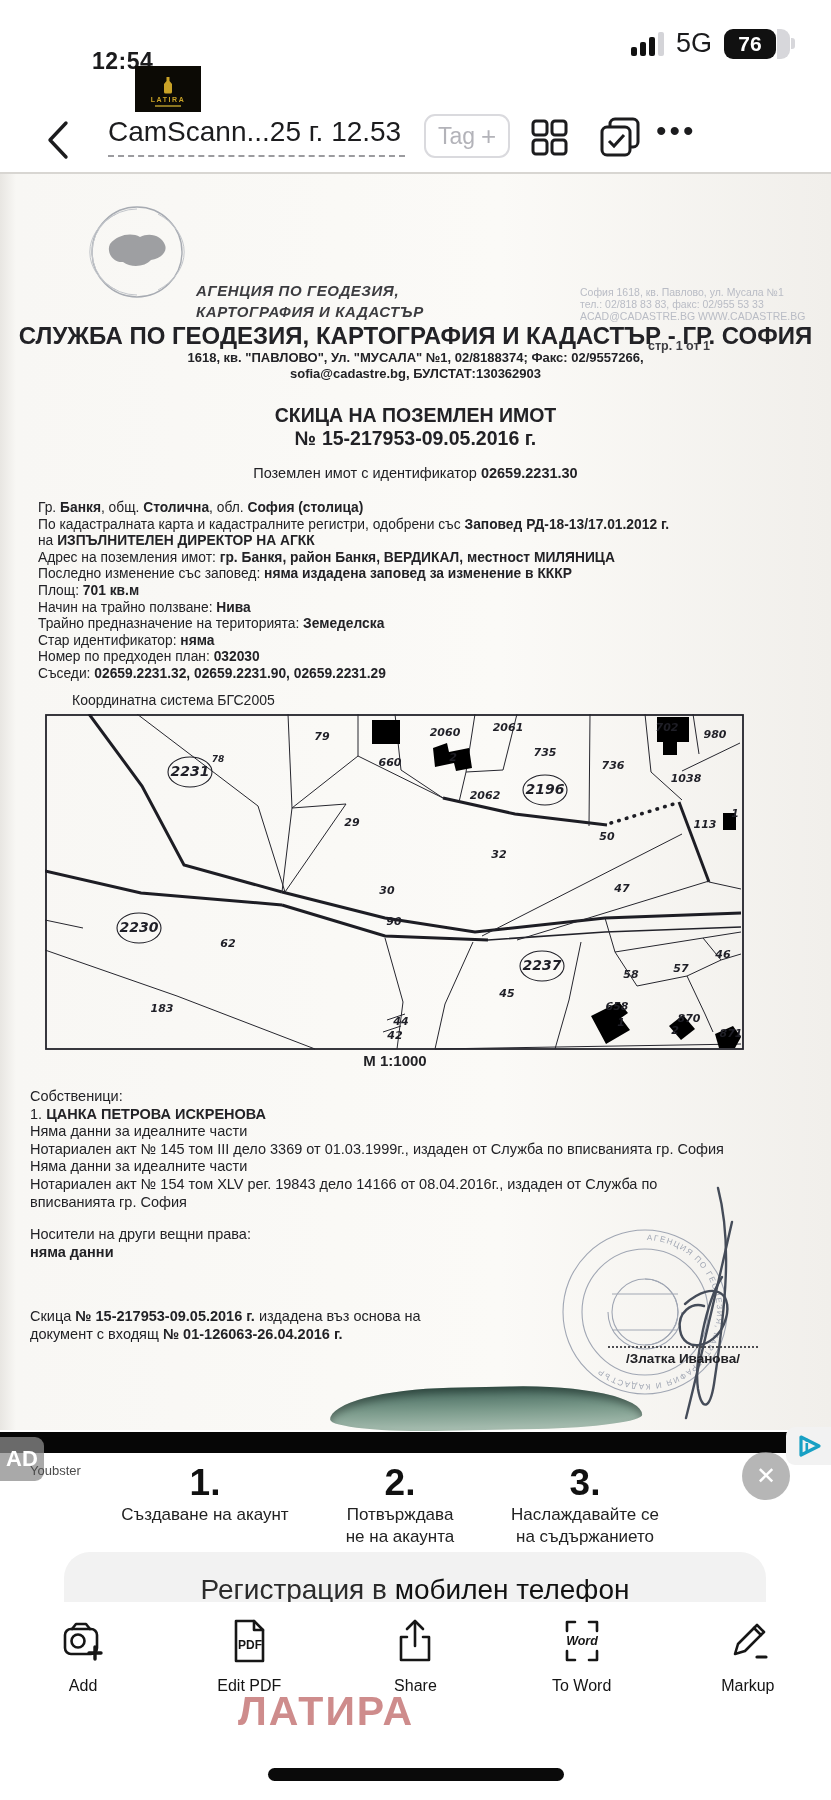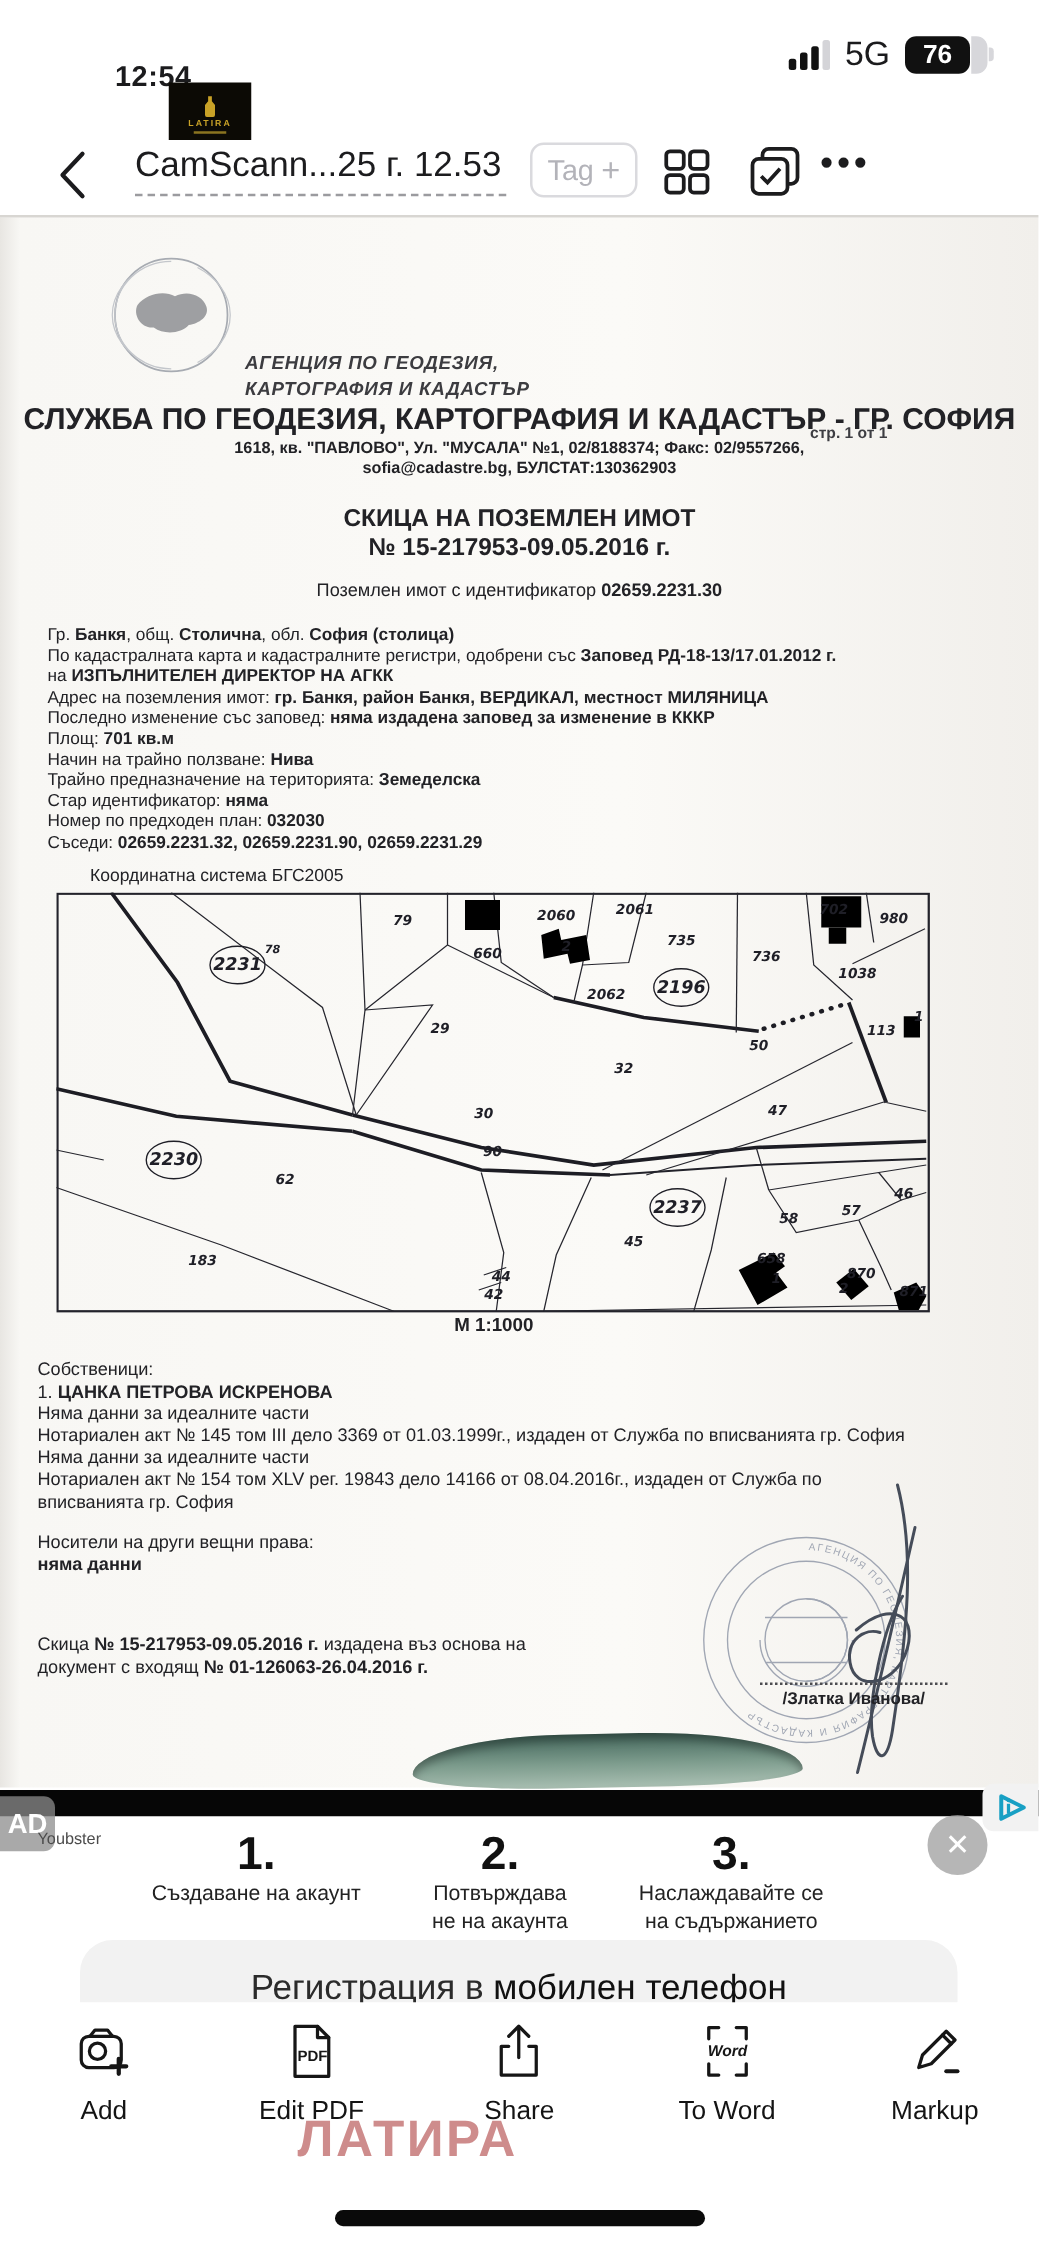--- a/index.html
+++ b/index.html
@@ -94,21 +94,21 @@
   .step .sl{font-size:17px;color:#222;line-height:22px;}
   .banner{position:absolute;left:64px;top:1552px;width:702px;height:50px;background:#f2f2f2;
           border-radius:26px 26px 0 0;overflow:hidden;text-align:center;}
   .banner-text{margin-top:22px;font-size:28px;color:#2b2b2b;}
   .banner-text .bold{font-weight:400;color:#111;}
   
   .toolbar{position:absolute;left:0;top:1602px;width:831px;height:198px;background:#fff;
            display:flex;justify-content:space-around;align-items:flex-start;padding-top:14px;box-sizing:border-box;}
   .tool{display:flex;flex-direction:column;align-items:center;gap:11px;width:150px;}
   .tool svg{display:block;}
-  .tool .tl{font-size:21px;color:#141414;}
+  .tool .tl{font-size:16px;color:#141414;}
   .tool-ic{stroke:#161616;stroke-width:2.6;fill:none;stroke-linecap:round;stroke-linejoin:round;}
   .watermark{position:absolute;left:238px;top:1688px;font-size:41px;font-weight:700;
              color:rgba(201,127,127,.9);letter-spacing:2px;}
   .homebar{position:absolute;left:268px;top:1768px;width:296px;height:13px;border-radius:7px;background:#0a0a0a;}
 </style>
 </head>
 <body>
 
 <div id="phone">
 
@@ -165,20 +165,25 @@
 
   <div class="doc">
     <svg class="abs agency-logo" width="98" height="96" viewBox="0 0 98 96">
       <circle cx="49" cy="48" r="45" fill="none" stroke="#a7abb2" stroke-width="1.4"></circle>
       <path d="M49,5 a45,43 0 0 0 0,86 M28,10 a60,46 0 0 0 0,76 M70,10 a60,46 0 0 1 0,76" fill="none" stroke="#c3c6cb" stroke-width="1"></path>
       <path d="M22,40 C29,31 43,28 52,33 C62,28 74,32 77,41 C80,49 71,55 63,56 C57,63 43,64 35,58 C25,59 18,48 22,40 Z" fill="#8e8f93" opacity="0.85"></path>
     </svg>
     <div class="abs agency-text">
       <div>АГЕНЦИЯ ПО ГЕОДЕЗИЯ,</div>
       <div>КАРТОГРАФИЯ И КАДАСТЪР</div>
+    </div>
+    <div class="abs corner">
+      <div>София 1618, кв. Павлово, ул. Мусала №1</div>
+      <div>тел.: 02/818 83 83, факс: 02/955 53 33</div>
+      <div>ACAD@CADASTRE.BG  WWW.CADASTRE.BG</div>
     </div>
     <div class="abs pagemark">стр. 1 от 1</div>
     <div class="abs office-title">СЛУЖБА ПО ГЕОДЕЗИЯ, КАРТОГРАФИЯ И КАДАСТЪР - ГР. СОФИЯ</div>
     <div class="abs office-addr">
       <div>1618, кв. "ПАВЛОВО", Ул. "МУСАЛА" №1, 02/8188374; Факс: 02/9557266,</div>
       <div>sofia@cadastre.bg, БУЛСТАТ:130362903</div>
     </div>
     <div class="abs doc-title">
       <div>СКИЦА НА ПОЗЕМЛЕН ИМОТ</div>
       <div>№ 15-217953-09.05.2016 г.</div>

